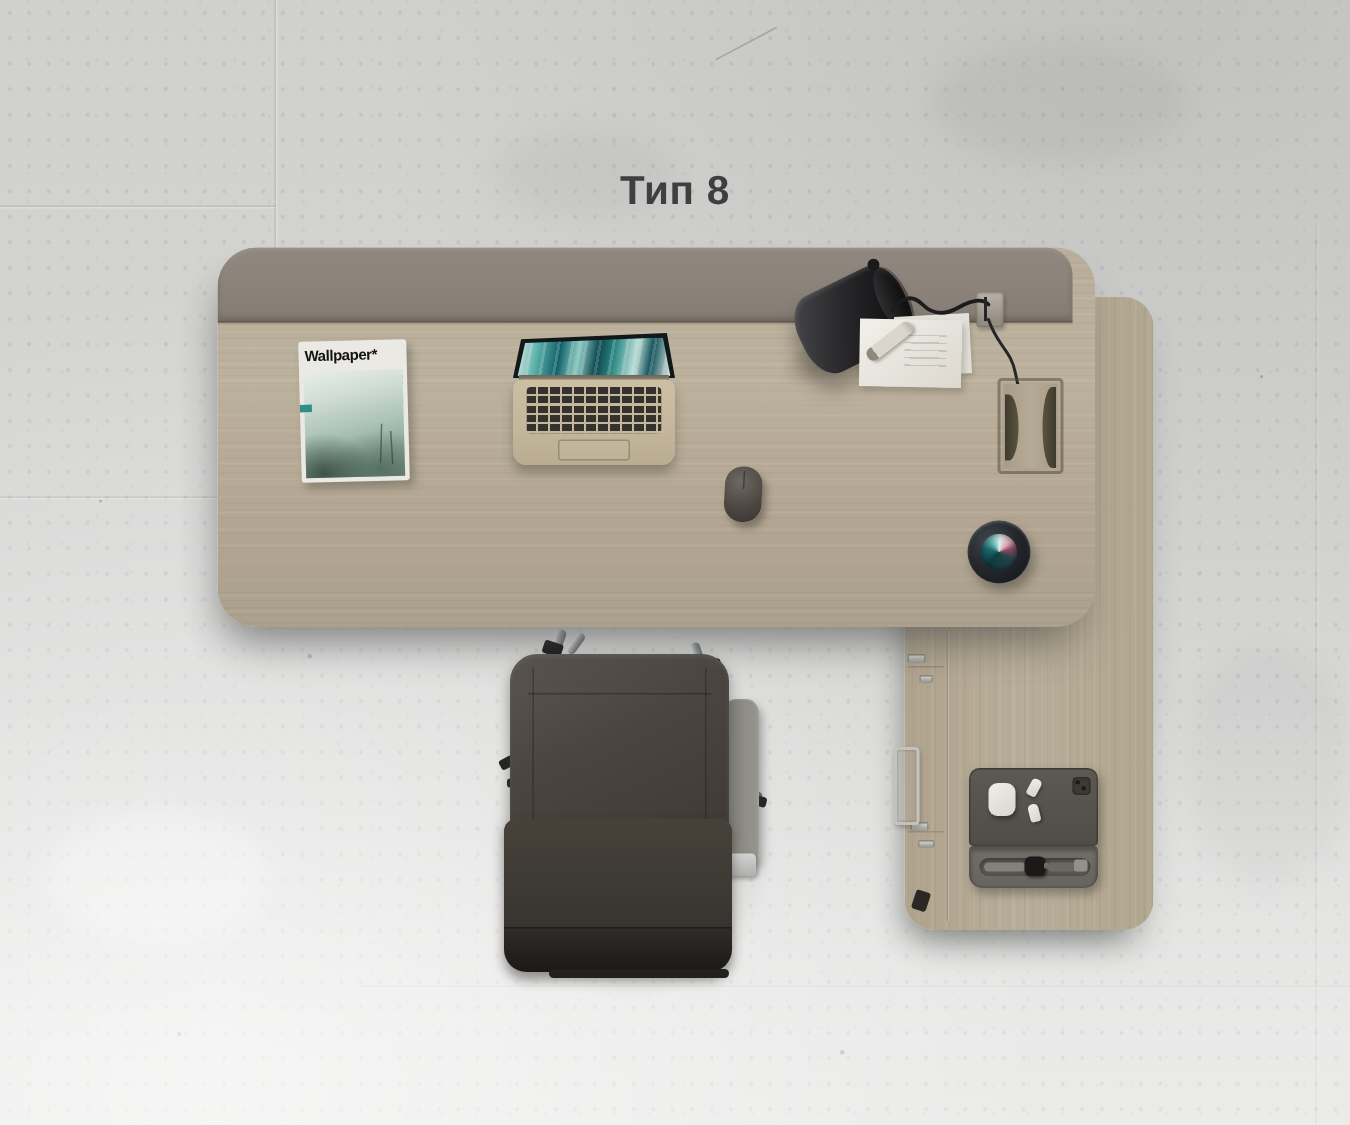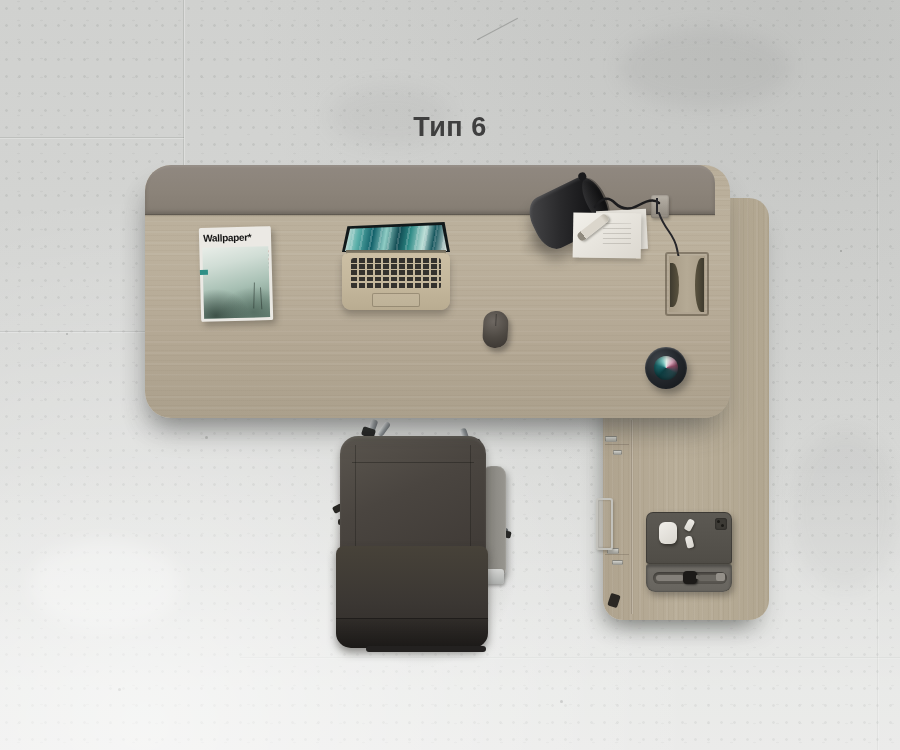--- a/index.html
+++ b/index.html
@@ -231,21 +231,21 @@
   <div class="abs blotch blotch2"></div>
   <div class="abs blotch blotch3"></div>
   <div class="abs blotch blotch4"></div>
   <div class="abs dot" style="left:205px;top:436px;width:3px;height:3px;"></div>
   <div class="abs dot" style="left:66px;top:333px;width:2px;height:2px;"></div>
   <div class="abs dot" style="left:118px;top:688px;width:3px;height:3px;"></div>
   <div class="abs dot" style="left:560px;top:700px;width:3px;height:3px;"></div>
   <div class="abs dot" style="left:840px;top:250px;width:2px;height:2px;"></div>
   <div class="abs floor-light"></div>
 
-  <div class="abs scene-title">Тип 6</div>
+  <div class="abs scene-title">Тип 8</div>
 
   <div class="abs chair-shadow"></div>
   <div class="abs chrome legL"></div>
   <div class="abs chrome legL2"></div>
   <div class="abs chrome legR"></div>
   <div class="abs clamp-dark clampL"></div>
   <div class="abs clamp-dark clampR"></div>
   <div class="abs armbarR"></div>
   <div class="abs armbar-tip"></div>
   <div class="abs darkbitL1"></div>

